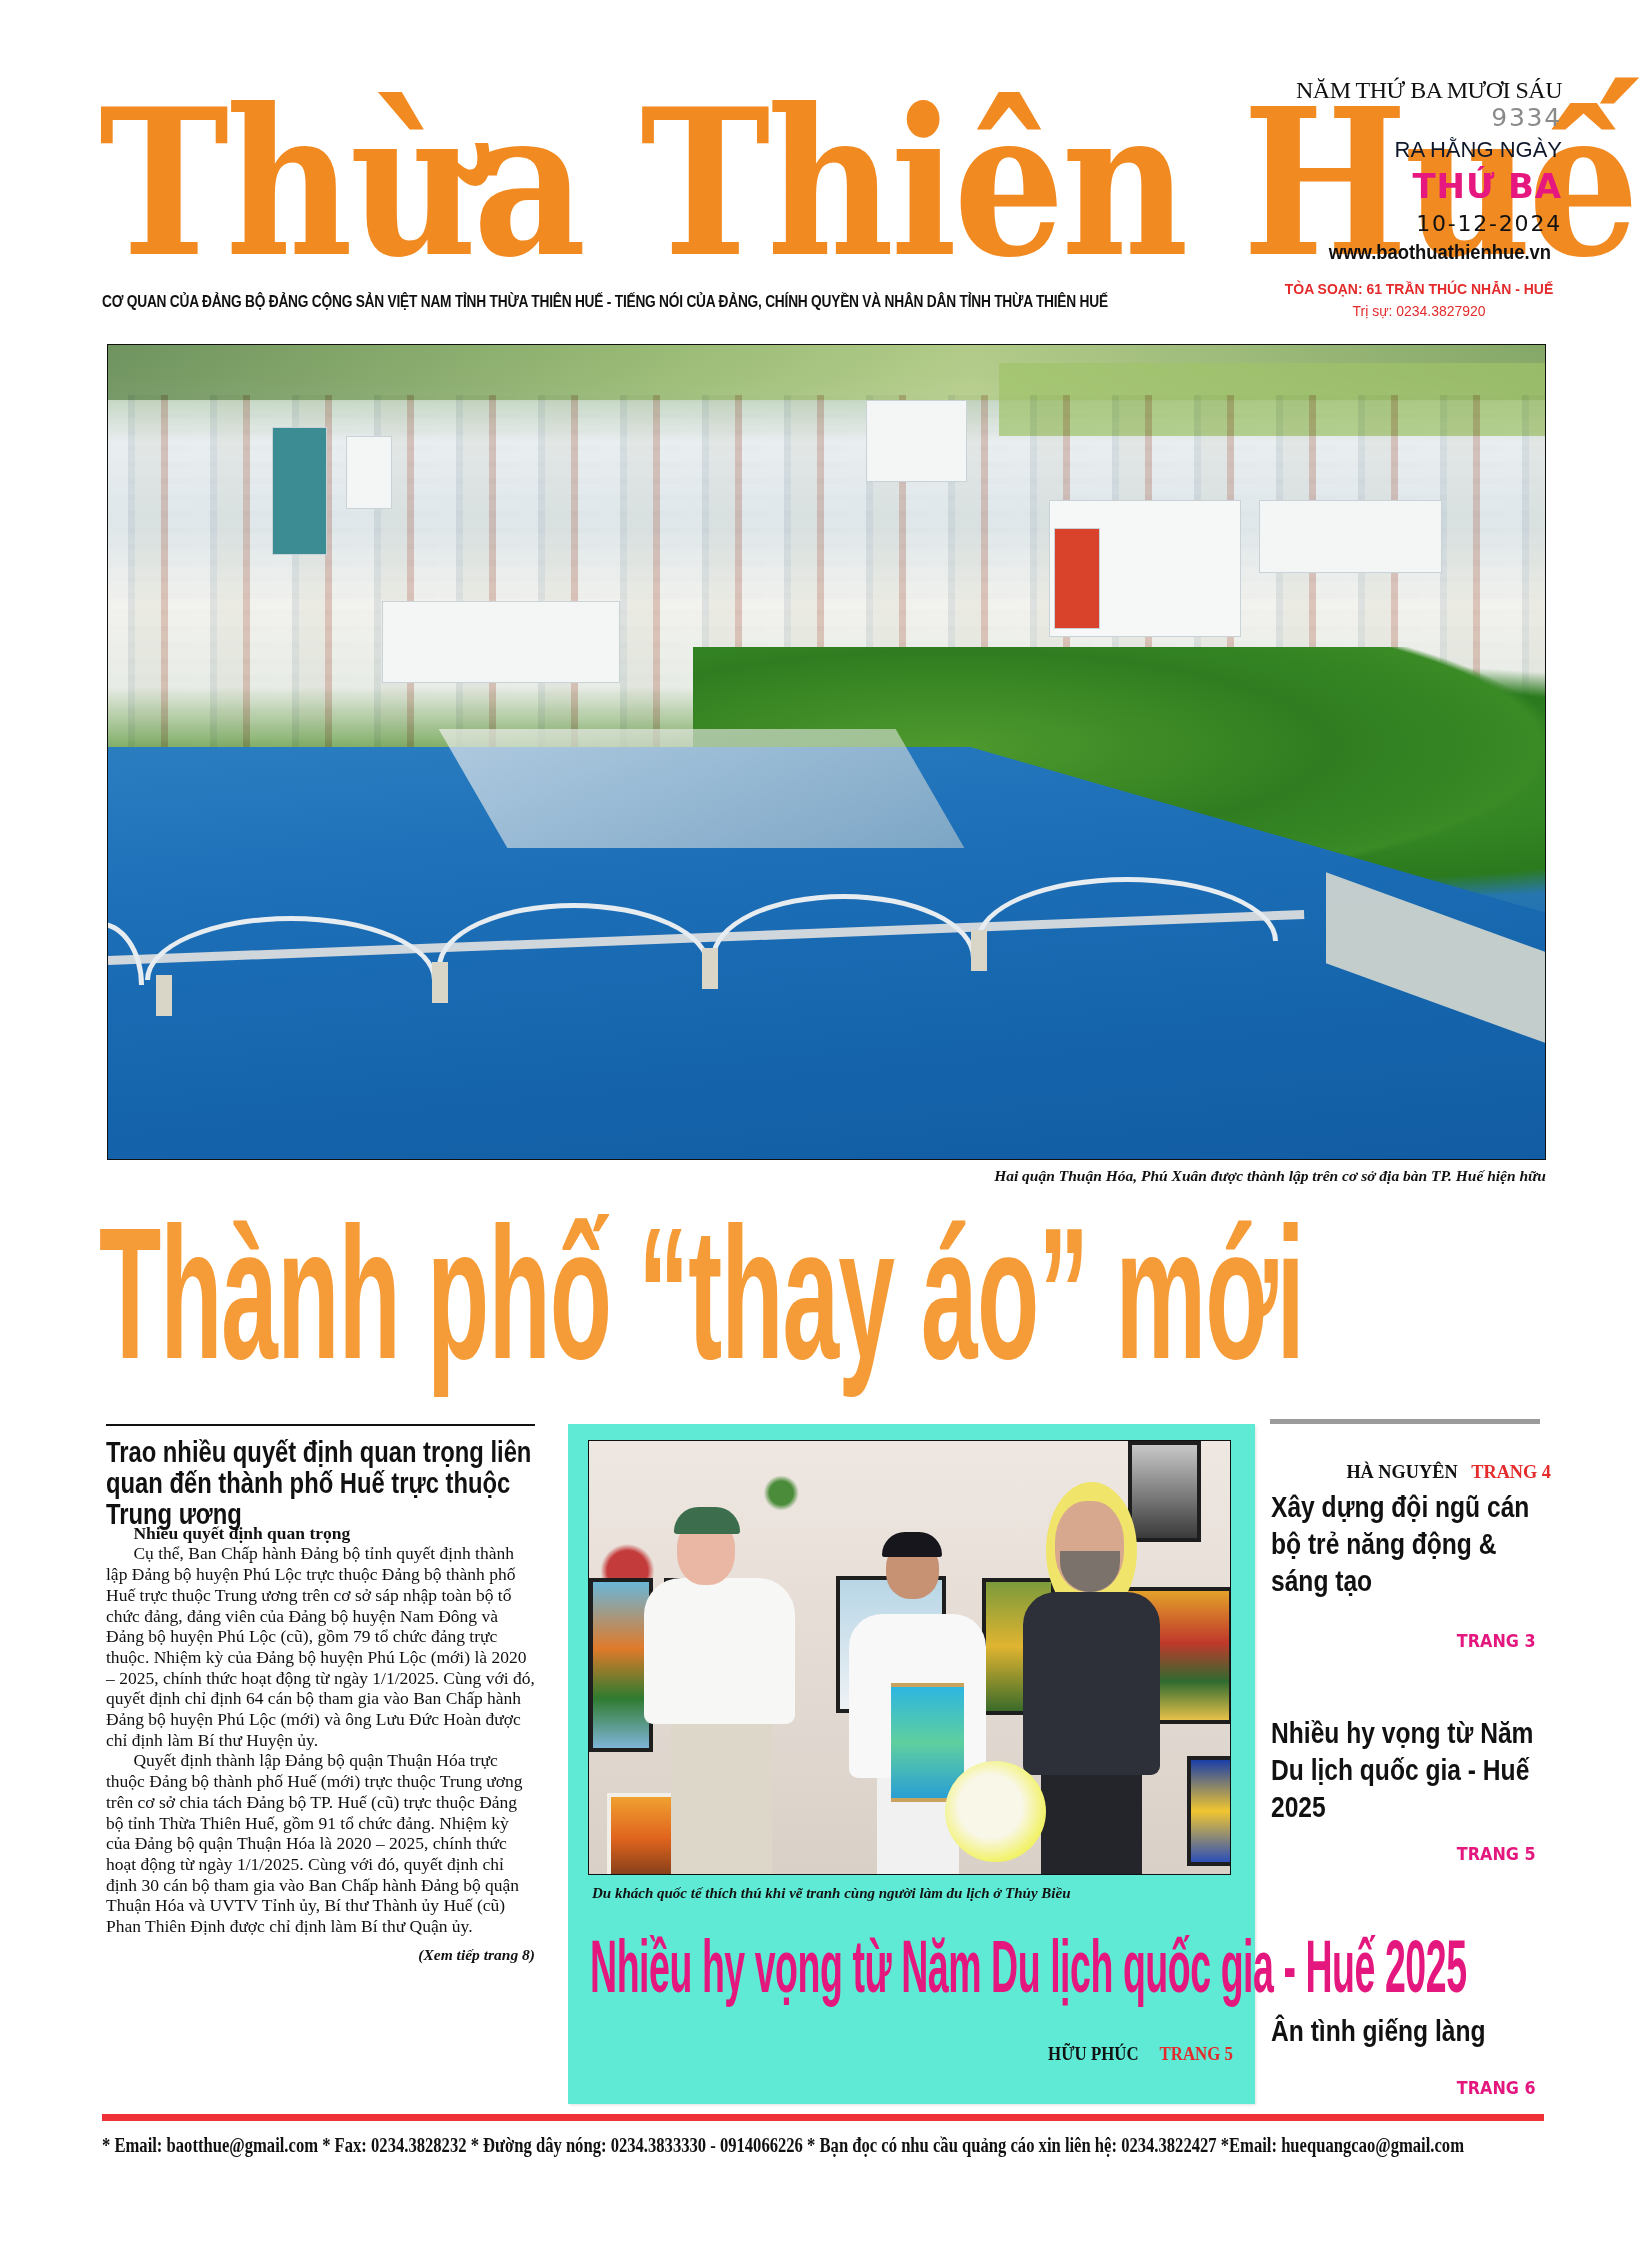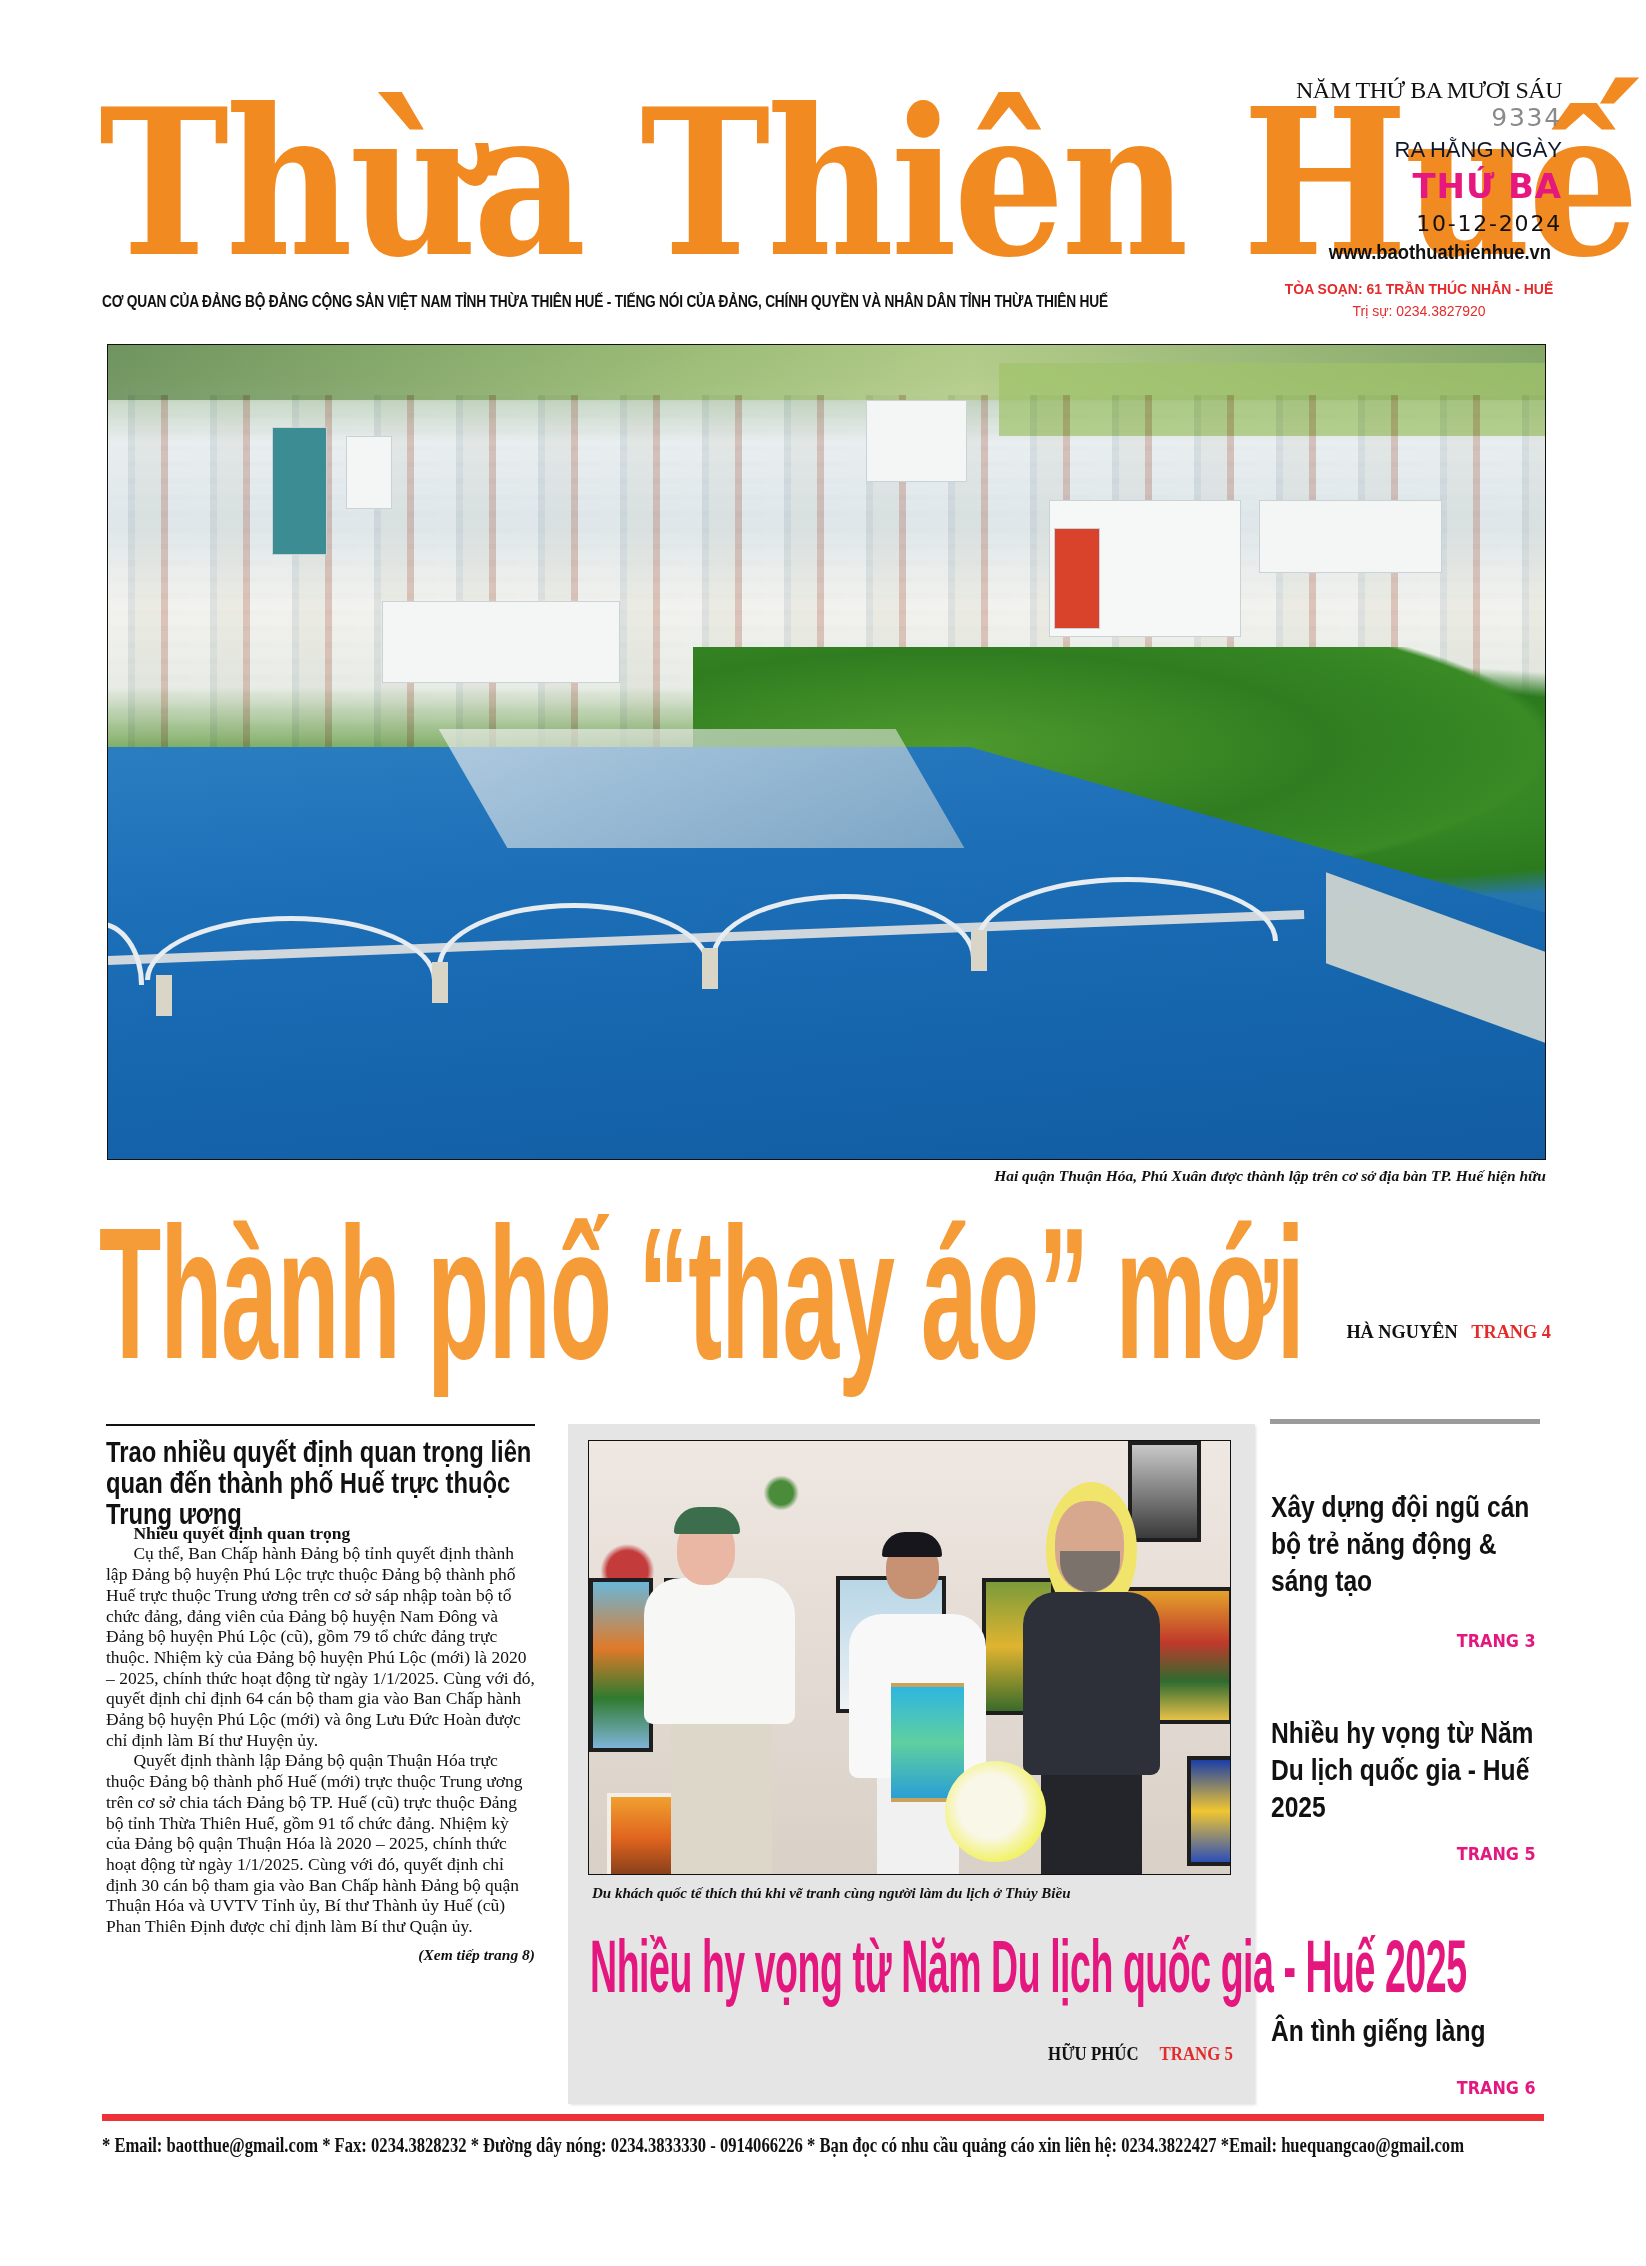--- a/index.html
+++ b/index.html
@@ -67,40 +67,40 @@
       white-space: nowrap;
     }
 
     
     .main-headline {
       position: absolute; left: 99px; top: 1202px; width: 1645px; height: 183px;
       font-family: "Liberation Sans", sans-serif; font-weight: bold; color: #f59b38;
       font-size: 187px; line-height: 183px; white-space: nowrap;
       transform: scaleX(0.545); transform-origin: left top; letter-spacing: -1.8px;
     }
-    .main-byline { position: absolute; right: 96px; top: 1322px; font-family: "Liberation Serif", serif; font-weight: bold; font-size: 18.3px; white-space: nowrap; }
+    .main-byline { position: absolute; right: 96px; top: 1462px; font-family: "Liberation Serif", serif; font-weight: bold; font-size: 18.3px; white-space: nowrap; }
     .main-byline .author { color: #111; }
     .main-byline .page { color: #e42a2a; margin-left: 9.1px; }
 
     
     .left-rule { position: absolute; left: 106px; top: 1424px; width: 429px; height: 1.8px; background: #111; }
     .left-article { position: absolute; left: 106px; top: 1437px; width: 429px; }
     .left-headline {
       font-family: "Liberation Sans", sans-serif; font-weight: bold; font-size: 29px; line-height: 31px; color: #111;
       transform: scaleX(0.82); transform-origin: left top; width: 521px; margin-bottom: -3.7px;
     }
     .left-body { font-family: "Liberation Serif", serif; font-size: 17.5px; line-height: 20.7px; color: #111; margin-top: -7.3px; }
     .left-body p { text-indent: 27.4px; text-align: left; }
     .left-body p.subhead { font-weight: bold; }
     .left-more { text-align: right; font-family: "Liberation Serif", serif; font-style: italic; font-weight: bold; font-size: 15.5px; margin-top: 9.1px; }
 
     
     .feature-box {
       position: absolute; left: 568px; top: 1424px; width: 687px; height: 680px;
-      background: #e5e5e5; box-shadow: 1.8px 1.8px 2.7px rgba(0,0,0,0.12);
+      background: #5eead4; box-shadow: 1.8px 1.8px 2.7px rgba(0,0,0,0.12);
     }
     .feature-photo {
       position: absolute; left: 20px; top: 15.5px; width: 643px; height: 435px; border: 1.8px solid #111; overflow: hidden;
       background:
         radial-gradient(circle at 6% 30%, #c43b3b 0 3%, transparent 4%),
         radial-gradient(circle at 30% 12%, #4a8c3a 0 2%, transparent 3%),
         linear-gradient(180deg, #efe8e2 0%, #e6ddd6 40%, #d9d0c8 100%);
     }
     .fp-painting { position: absolute; border: 4.6px solid #1e1e1e; }
     .fp-painting.p1 { left: 0; top: 137px; width: 64px; height: 174px; background: linear-gradient(180deg,#6ab6d8,#e07a2a 40%,#2f7b2f 70%,#7fb4d8); }

